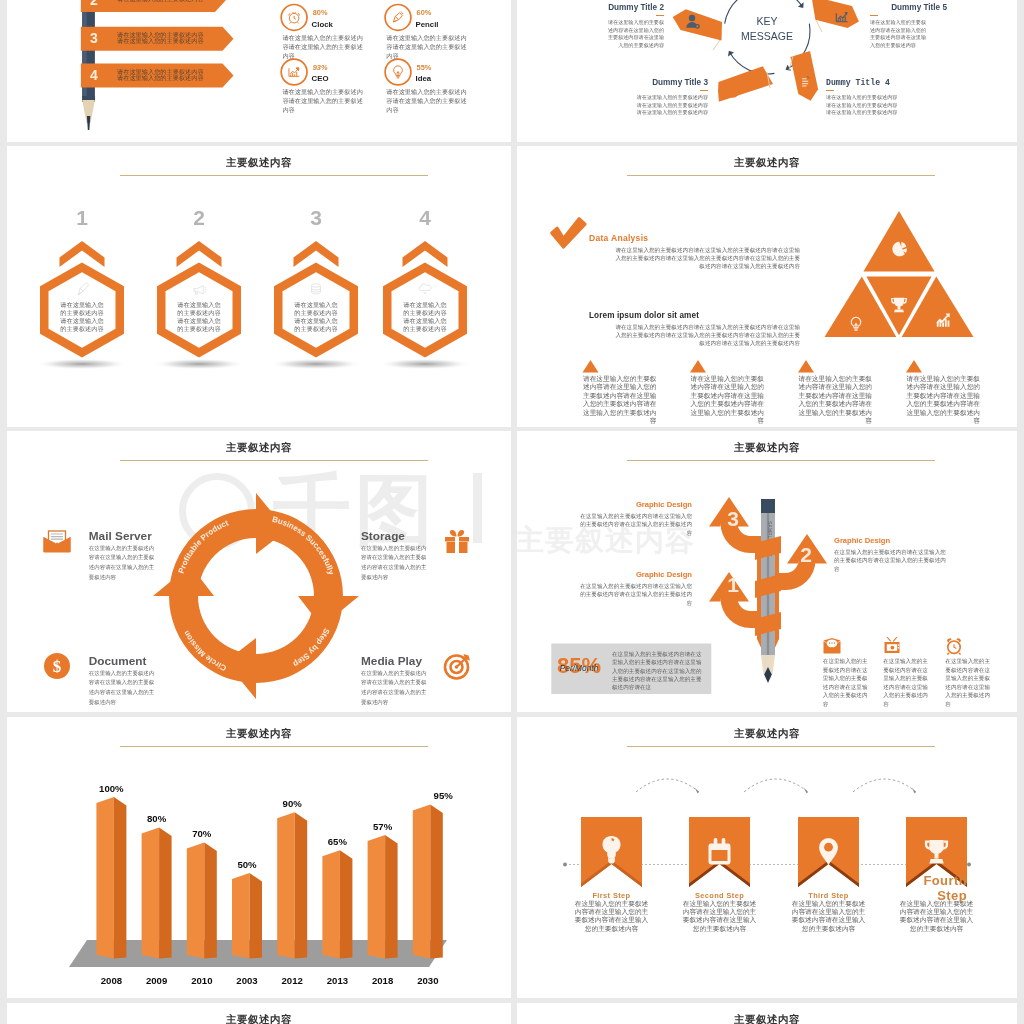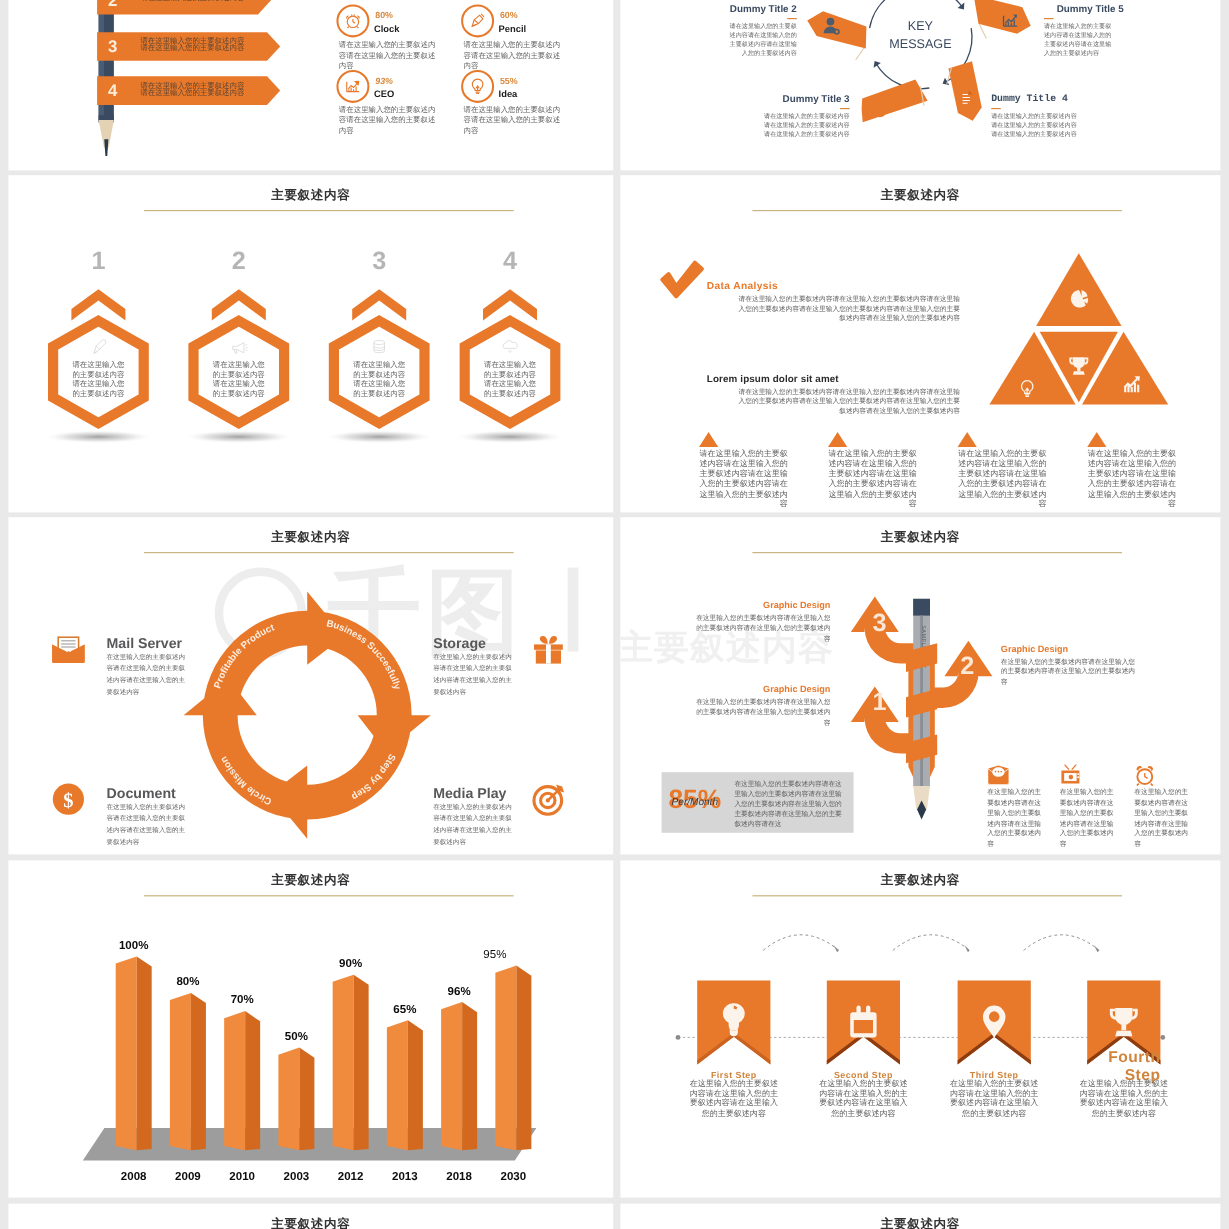--- a/index.html
+++ b/index.html
@@ -154,21 +154,21 @@
             </g>
           </g>
           <text x="250" y="165" text-anchor="middle" font-size="10.5" fill="#3A4A60" font-family="&quot;Liberation Sans&quot;,sans-serif">KEY</text>
           <text x="250" y="180" text-anchor="middle" font-size="10.5" fill="#3A4A60" font-family="&quot;Liberation Sans&quot;,sans-serif">MESSAGE</text>
         </g>
     </svg>
     <div id="lab2">
         <div style="position: absolute; left: 70px; top: 143px; width: 77px; text-align: right; font-size: 8.2px; font-weight: bold; color: rgb(58, 74, 96);">Dummy Title 2</div>
         <div style="position: absolute; left: 139px; top: 155px; width: 8px; height: 1.3px; background: rgb(217, 135, 57);"></div>
         <div style="position: absolute; left: 90px; top: 159px; width: 57px; text-align: right; font-size: 5.1px; line-height: 7.6px; color: rgb(94, 94, 94);">请在这里输入您的主要叙述内容请在这里输入您的主要叙述内容请在这里输入您的主要叙述内容</div>
-        <div style="position: absolute; left: 353px; top: 143px; width: 77px; text-align: center; font-size: 8.2px; font-weight: bold; color: rgb(58, 74, 96);">Dummy Title 5</div>
+        <div style="position: absolute; left: 353px; top: 143px; width: 77px; text-align: right; font-size: 8.2px; font-weight: bold; color: rgb(58, 74, 96);">Dummy Title 5</div>
         <div style="position: absolute; left: 353px; top: 155px; width: 8px; height: 1.3px; background: rgb(217, 135, 57);"></div>
         <div style="position: absolute; left: 353px; top: 159px; width: 57px; text-align: left; font-size: 5.1px; line-height: 7.6px; color: rgb(94, 94, 94);">请在这里输入您的主要叙述内容请在这里输入您的主要叙述内容请在这里输入您的主要叙述内容</div>
         <div style="position: absolute; left: 95px; top: 218px; width: 96px; text-align: right; font-size: 8.2px; font-weight: bold; color: rgb(58, 74, 96);">Dummy Title 3</div>
         <div style="position: absolute; left: 183px; top: 230px; width: 8px; height: 1.3px; background: rgb(217, 135, 57);"></div>
         <div style="position: absolute; left: 115px; top: 234px; width: 76px; text-align: right; font-size: 5.1px; line-height: 7.6px; color: rgb(94, 94, 94);">请在这里输入您的主要叙述内容请在这里输入您的主要叙述内容请在这里输入您的主要叙述内容</div>
         <div style="position: absolute; left: 309px; top: 218px; width: 96px; text-align: left; font-size: 8.2px; font-weight: bold; color: rgb(58, 74, 96); font-family: Liberation Mono, monospace;">Dummy Title 4</div>
         <div style="position: absolute; left: 309px; top: 230px; width: 8px; height: 1.3px; background: rgb(217, 135, 57);"></div>
         <div style="position: absolute; left: 309px; top: 234px; width: 76px; text-align: left; font-size: 5.1px; line-height: 7.6px; color: rgb(94, 94, 94);">请在这里输入您的主要叙述内容请在这里输入您的主要叙述内容请在这里输入您的主要叙述内容</div>
       </div>
   </div>
@@ -474,23 +474,23 @@
         <div style="position: absolute; left: 124.6px; top: 95.9px; width: 50px; text-align: center; font-size: 9.6px; font-weight: bold; color: rgb(13, 13, 13);">80%</div>
         <div style="position: absolute; left: 123.6px; top: 258px; width: 52px; text-align: center; font-size: 9.6px; font-weight: bold; color: rgb(13, 13, 13);">2009</div>
         <div style="position: absolute; left: 169.8px; top: 111.1px; width: 50px; text-align: center; font-size: 9.6px; font-weight: bold; color: rgb(13, 13, 13);">70%</div>
         <div style="position: absolute; left: 168.8px; top: 258px; width: 52px; text-align: center; font-size: 9.6px; font-weight: bold; color: rgb(13, 13, 13);">2010</div>
         <div style="position: absolute; left: 215px; top: 141.5px; width: 50px; text-align: center; font-size: 9.6px; font-weight: bold; color: rgb(13, 13, 13);">50%</div>
         <div style="position: absolute; left: 214px; top: 258px; width: 52px; text-align: center; font-size: 9.6px; font-weight: bold; color: rgb(13, 13, 13);">2003</div>
         <div style="position: absolute; left: 260.2px; top: 80.7px; width: 50px; text-align: center; font-size: 9.6px; font-weight: bold; color: rgb(13, 13, 13);">90%</div>
         <div style="position: absolute; left: 259.2px; top: 258px; width: 52px; text-align: center; font-size: 9.6px; font-weight: bold; color: rgb(13, 13, 13);">2012</div>
         <div style="position: absolute; left: 305.4px; top: 118.7px; width: 50px; text-align: center; font-size: 9.6px; font-weight: bold; color: rgb(13, 13, 13);">65%</div>
         <div style="position: absolute; left: 304.4px; top: 258px; width: 52px; text-align: center; font-size: 9.6px; font-weight: bold; color: rgb(13, 13, 13);">2013</div>
-        <div style="position: absolute; left: 350.6px; top: 103.5px; width: 50px; text-align: center; font-size: 9.6px; font-weight: bold; color: rgb(13, 13, 13);">96%</div>
+        <div style="position: absolute; left: 350.6px; top: 103.5px; width: 50px; text-align: center; font-size: 9.6px; font-weight: bold; color: rgb(13, 13, 13);">57%</div>
         <div style="position: absolute; left: 349.6px; top: 258px; width: 52px; text-align: center; font-size: 9.6px; font-weight: bold; color: rgb(13, 13, 13);">2018</div>
-        <div style="position: absolute; left: 395.8px; top: 73.1px; width: 50px; text-align: left; font-size: 9.6px; font-weight: normal; color: rgb(13, 13, 13);">95%</div>
+        <div style="position: absolute; left: 395.8px; top: 73.1px; width: 50px; text-align: right; font-size: 9.6px; font-weight: bold; color: rgb(13, 13, 13);">95%</div>
         <div style="position: absolute; left: 394.8px; top: 258px; width: 52px; text-align: center; font-size: 9.6px; font-weight: bold; color: rgb(13, 13, 13);">2030</div>
       </div>
   </div>
   <div class="slide" style="left:517px;top:717px;width:500px;height:281px">
     <div class="stitle" style="top:10px">主要叙述内容</div>
     <div class="srule" style="left:110px;top:29px;width:308px"></div>
     <svg class="sv" viewBox="0 0 500 281">
       <g id="flag8">
           <line x1="48" y1="147.5" x2="452" y2="147.5" stroke="#A8A8A8" stroke-width="0.8" stroke-dasharray="2 2"></line>
           <circle cx="48" cy="147.5" r="2" fill="#8C8C8C"></circle>

